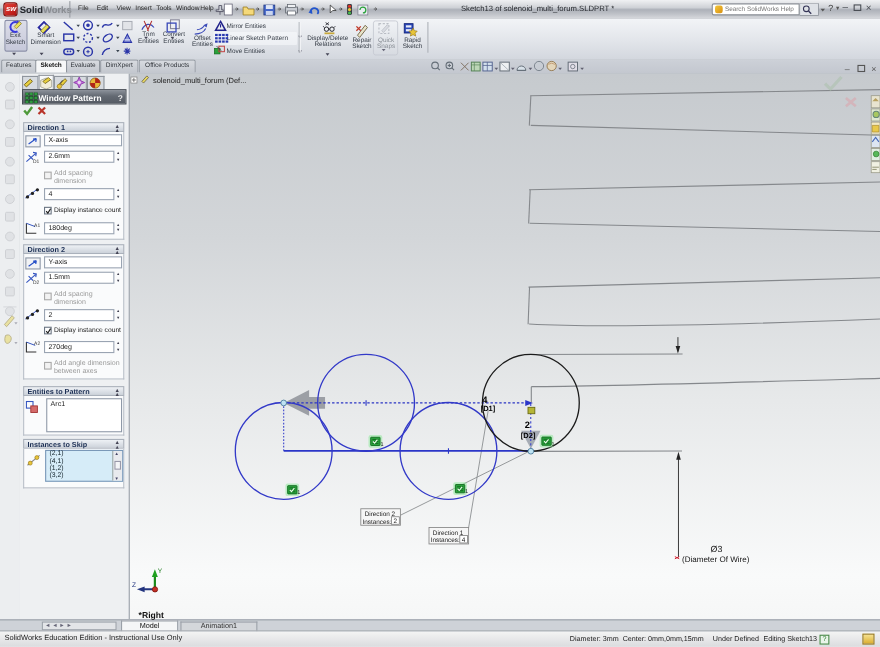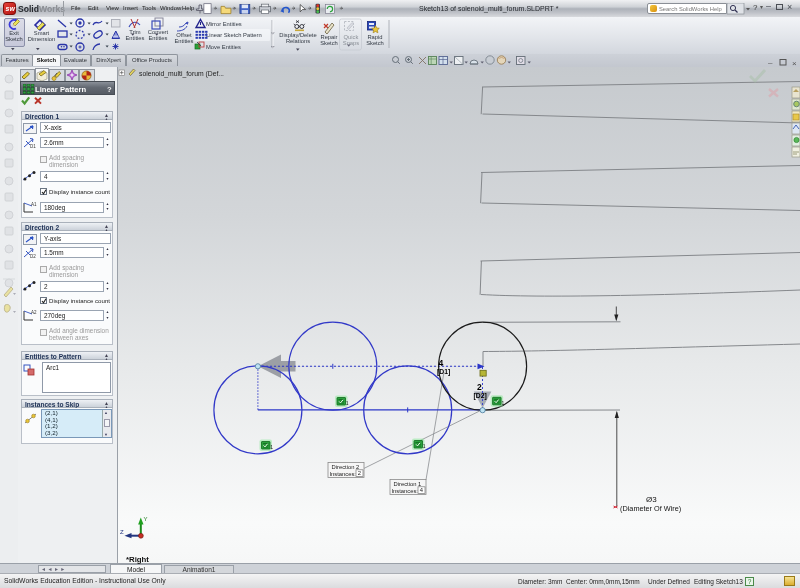--- a/index.html
+++ b/index.html
@@ -319,21 +319,21 @@
         <circle cx="6" cy="6" r="1.5" fill="#e8d8f0"></circle>
       </g>
       <g transform="translate(63,3)">
         <circle cx="5.5" cy="5.5" r="4.6" fill="#e8b93a" stroke="#8a5a10" stroke-width="0.7"></circle>
         <path d="M5.5,0.9 A4.6,4.6 0 0 1 10.1,5.5 L5.5,5.5 z" fill="#b02418"></path>
         <path d="M0.9,5.5 A4.6,4.6 0 0 0 5.5,10.1 L5.5,5.5 z" fill="#b02418"></path>
       </g>
     </svg>
 
     <div class="abs" style="left:2px;top:14px;width:95px;height:14px;background:linear-gradient(#8a9099,#636972 45%,#555b64);border:1px solid #474d55;box-sizing:border-box;">
-      <div class="abs" style="left:14px;top:2.5px;font-size:7.6px;font-weight:bold;color:#fff;">Linear Pattern</div>
+      <div class="abs" style="left:14px;top:2.5px;font-size:7.6px;font-weight:bold;color:#fff;">Window Pattern</div>
       <div class="abs" style="left:86px;top:2.5px;font-size:7.6px;font-weight:bold;color:#eee;">?</div>
       <svg class="abs" style="left:1.5px;top:1.5px" width="12" height="10" viewBox="0 0 12 10">
         <g fill="#2f9a40" stroke="#0a3a12" stroke-width="0.4">
           <rect x="0" y="0" width="3" height="2.6"></rect>
           <rect x="4" y="0" width="3" height="2.6"></rect>
           <rect x="8" y="0" width="3" height="2.6"></rect>
         <rect x="0" y="3.6" width="3" height="2.6"></rect>
           <rect x="4" y="3.6" width="3" height="2.6"></rect>
           <rect x="8" y="3.6" width="3" height="2.6"></rect>
         <rect x="0" y="7.2" width="3" height="2.6"></rect>

